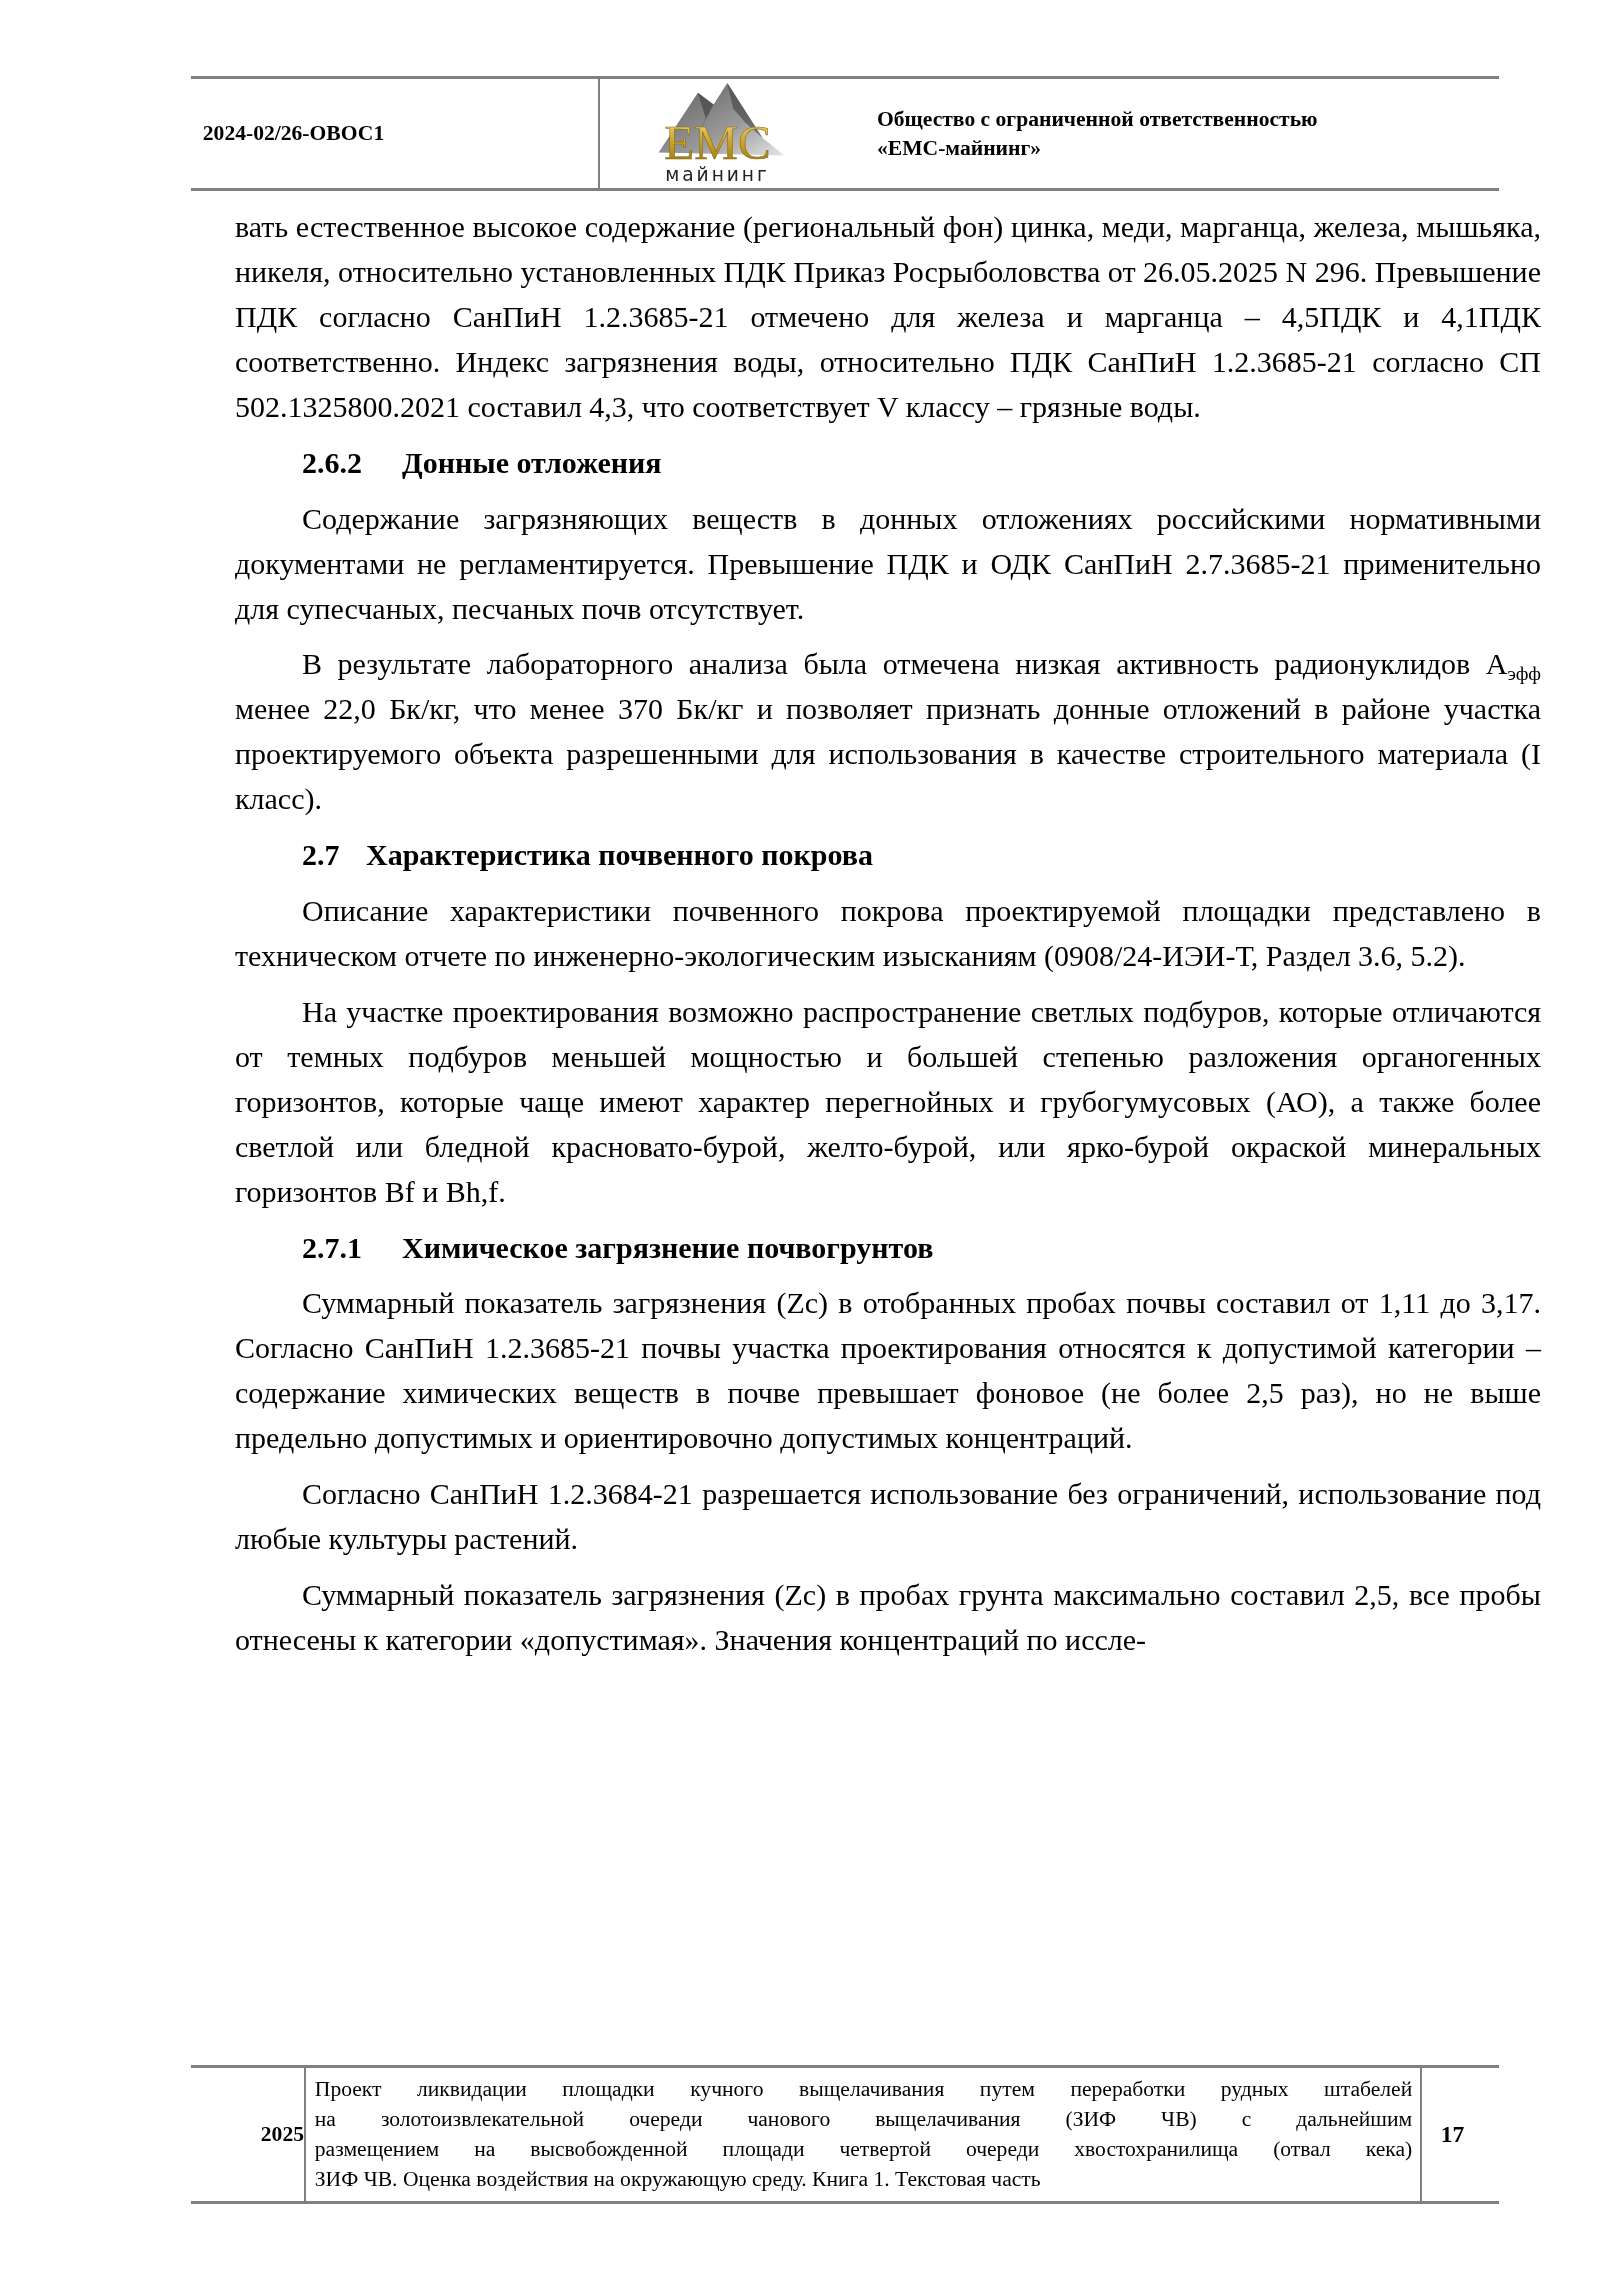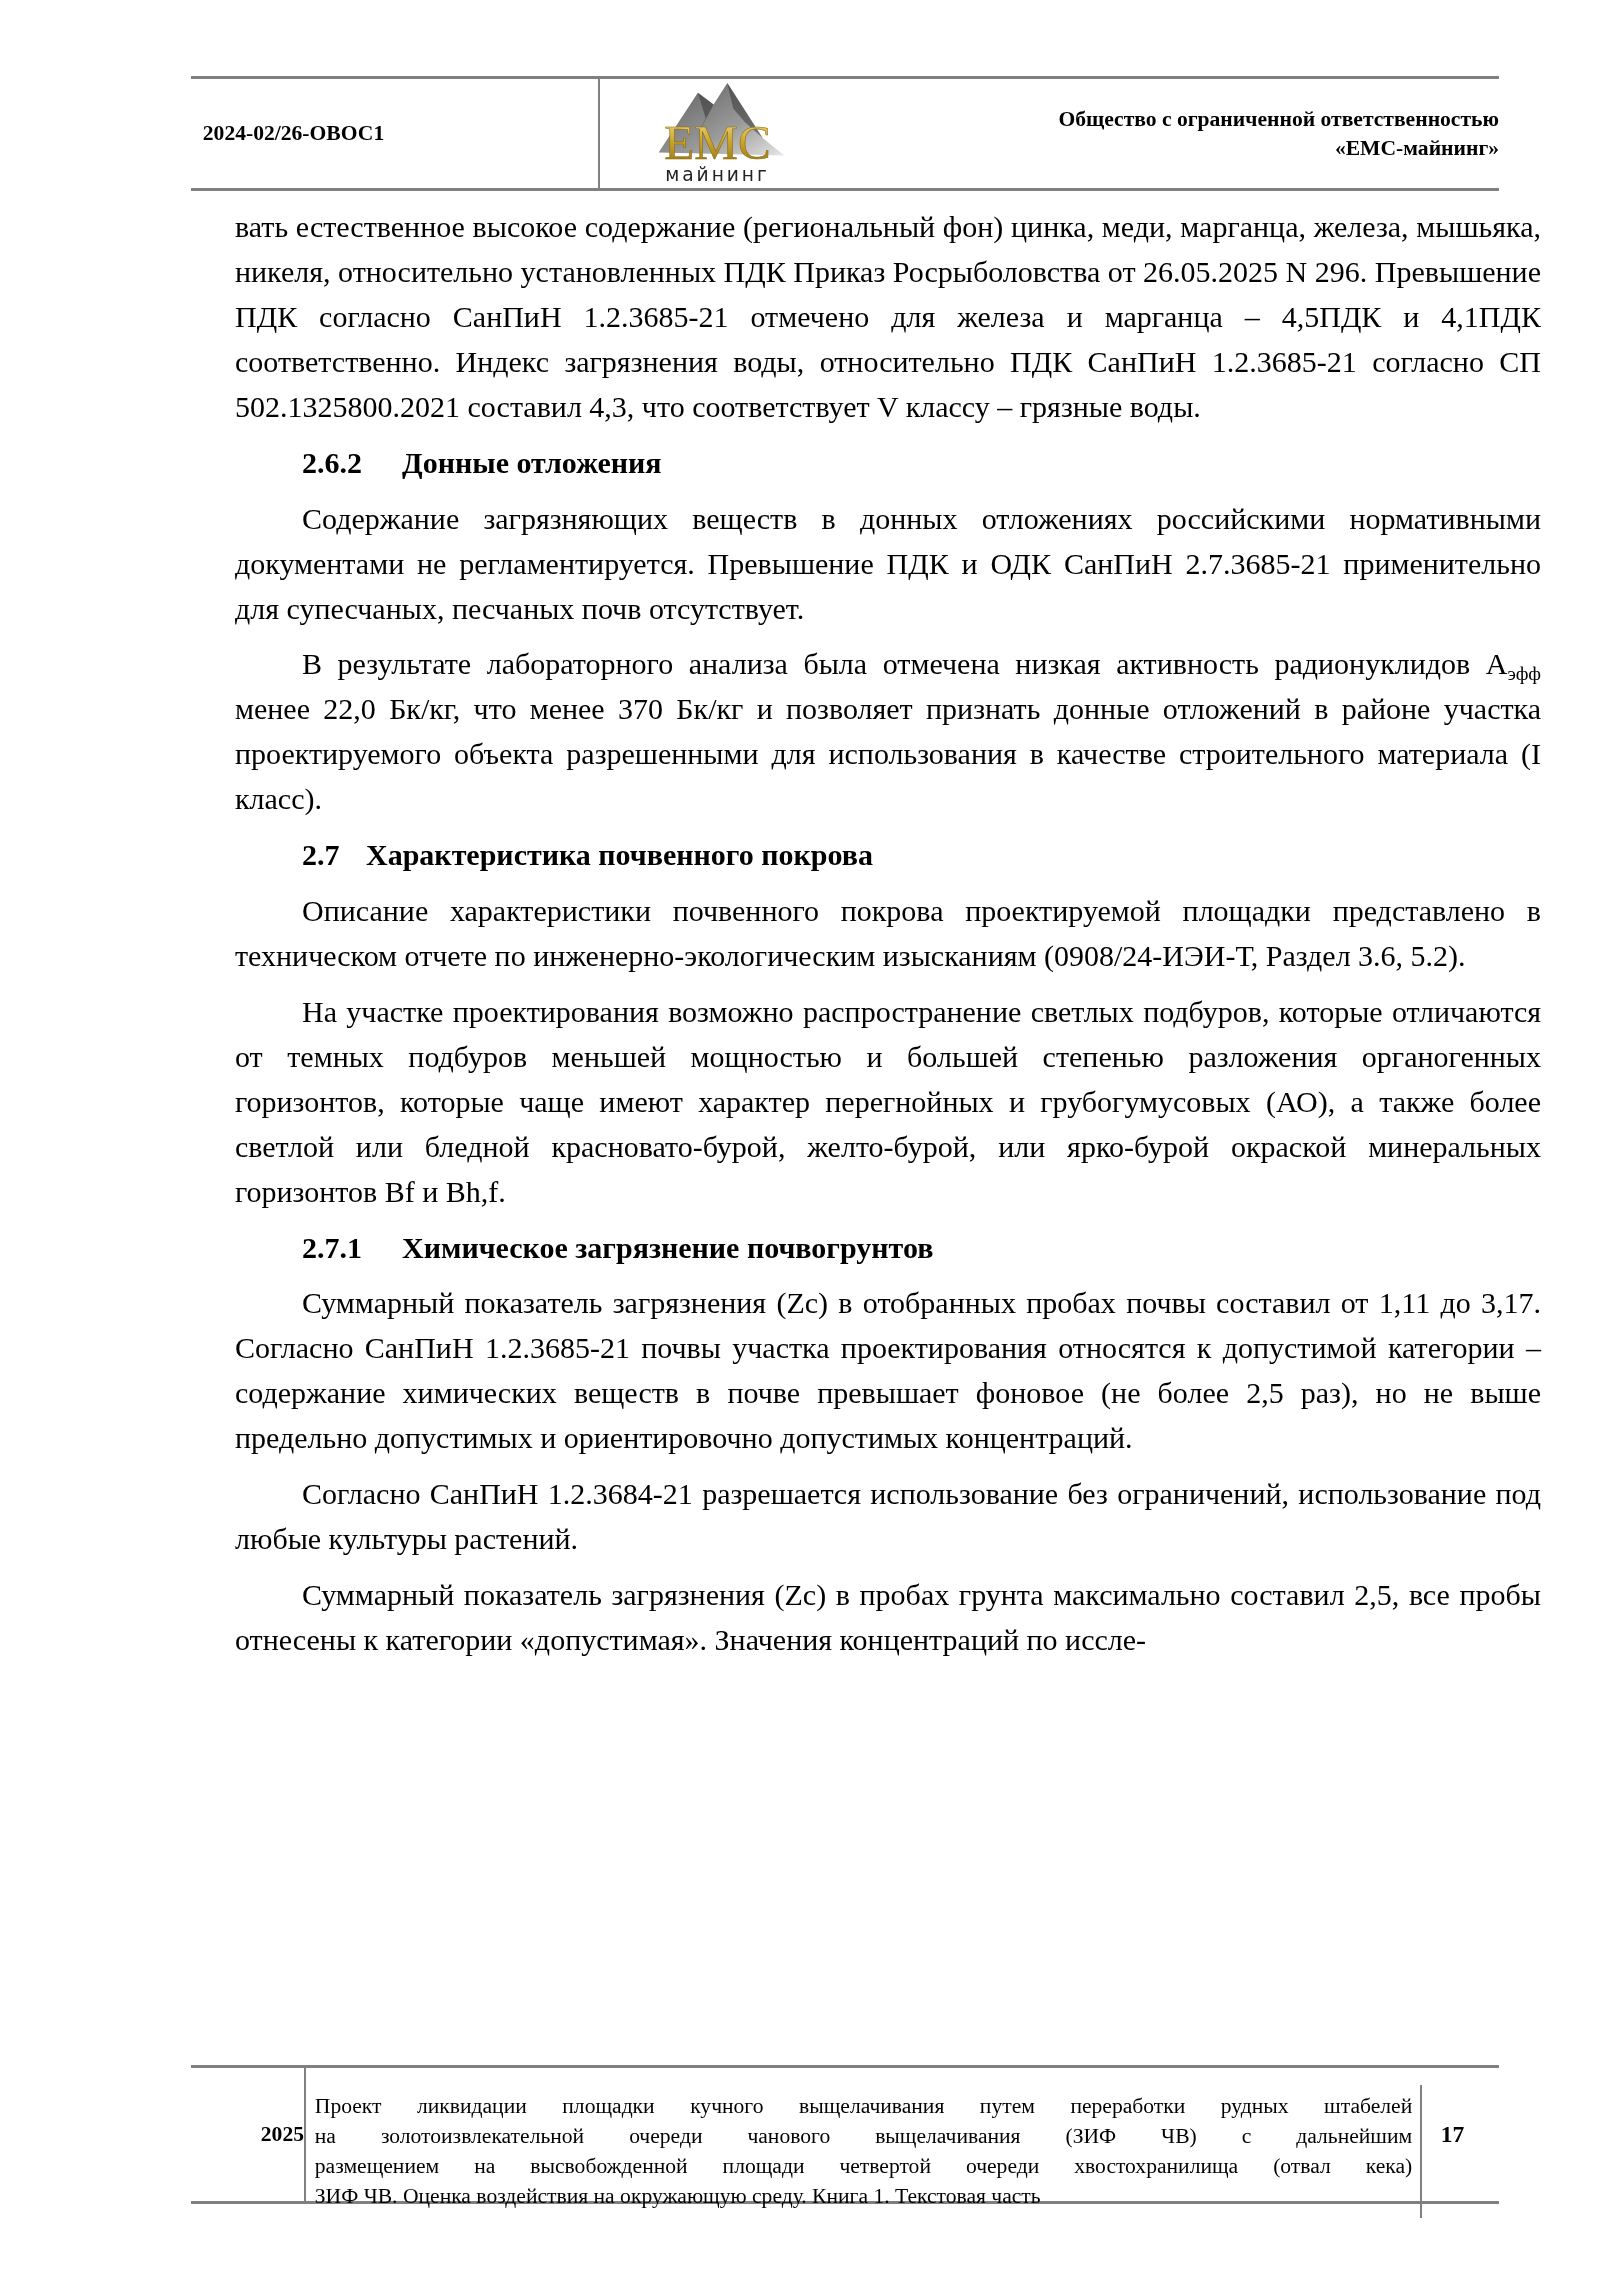--- a/index.html
+++ b/index.html
@@ -7,21 +7,21 @@
          font-family:"Liberation Serif", "DejaVu Serif", serif; color:#000; }
 
   
   .hdr { position:absolute; left:191px; top:76px; width:1308px; height:115px;
          border-top:3.9px solid #808080; border-bottom:3.9px solid #808080; box-sizing:border-box; }
   .hdr-code { position:absolute; left:0; top:0; width:409px; height:100%;
               display:flex; align-items:center; padding-left:11.8px; box-sizing:border-box;
               font-weight:bold; font-size:21.6px; border-right:2.9px solid #808080; }
   .hdr-logo { position:absolute; left:446px; top:0; width:162px; height:107px; }
   .hdr-org { position:absolute; left:686px; right:0; top:0; height:100%;
-             display:flex; flex-direction:column; justify-content:center; align-items:flex-end;
+             display:flex; flex-direction:column; justify-content:center; align-items:flex-start;
              font-weight:bold; font-size:21.6px; line-height:29px; text-align:center; }
 
   
   .content { position:absolute; left:191px; top:204px; width:1306px;margin-left:44px; }
   .p { font-size:30px; line-height:45px; text-align:justify; margin:0 0 10.8px 0; }
   .p.indent { text-indent:67px; }
   .p.cont { text-indent:0; }
   .h { font-size:30px; line-height:45px; font-weight:bold; margin:0 0 10.8px 0; padding-left:67px; white-space:nowrap; }
   .h .num { display:inline-block; }
   .h2 .num { width:100px; }
@@ -30,21 +30,21 @@
   sub { font-size:19.6px; vertical-align:-5.9px; line-height:0; }
 
   
   .ftr { position:absolute; left:191px; top:2065px; width:1308px; height:139px;
          border-top:3.9px solid #808080; border-bottom:3.9px solid #808080; box-sizing:border-box; }
   .ftr-year { position:absolute; left:0; top:0; width:115px; height:100%;
               display:flex; align-items:center; justify-content:flex-end;
               font-weight:bold; font-size:21.6px; border-right:2.9px solid #808080; box-sizing:border-box; }
   .ftr-title { position:absolute; left:115px; top:0; width:1116px; height:100%;
                padding:5.9px 7.8px 0 8.8px; box-sizing:border-box;
-               font-size:21.6px; line-height:30px; text-align:justify; border-right:2.9px solid #808080;margin-top:17px; }
+               font-size:21.6px; line-height:30px; text-align:justify; border-right:2.9px solid #808080; }
   .ftr-title span { display:block; text-align:justify; text-align-last:justify; }
   .ftr-title span.last { text-align-last:left; }
   .ftr-page { position:absolute; left:1231px; right:16px; top:0; height:100%;
               display:flex; align-items:center; justify-content:center;
               font-weight:bold; font-size:23.5px; }
 </style>
 </head>
 <body>
 
 <div class="hdr">

